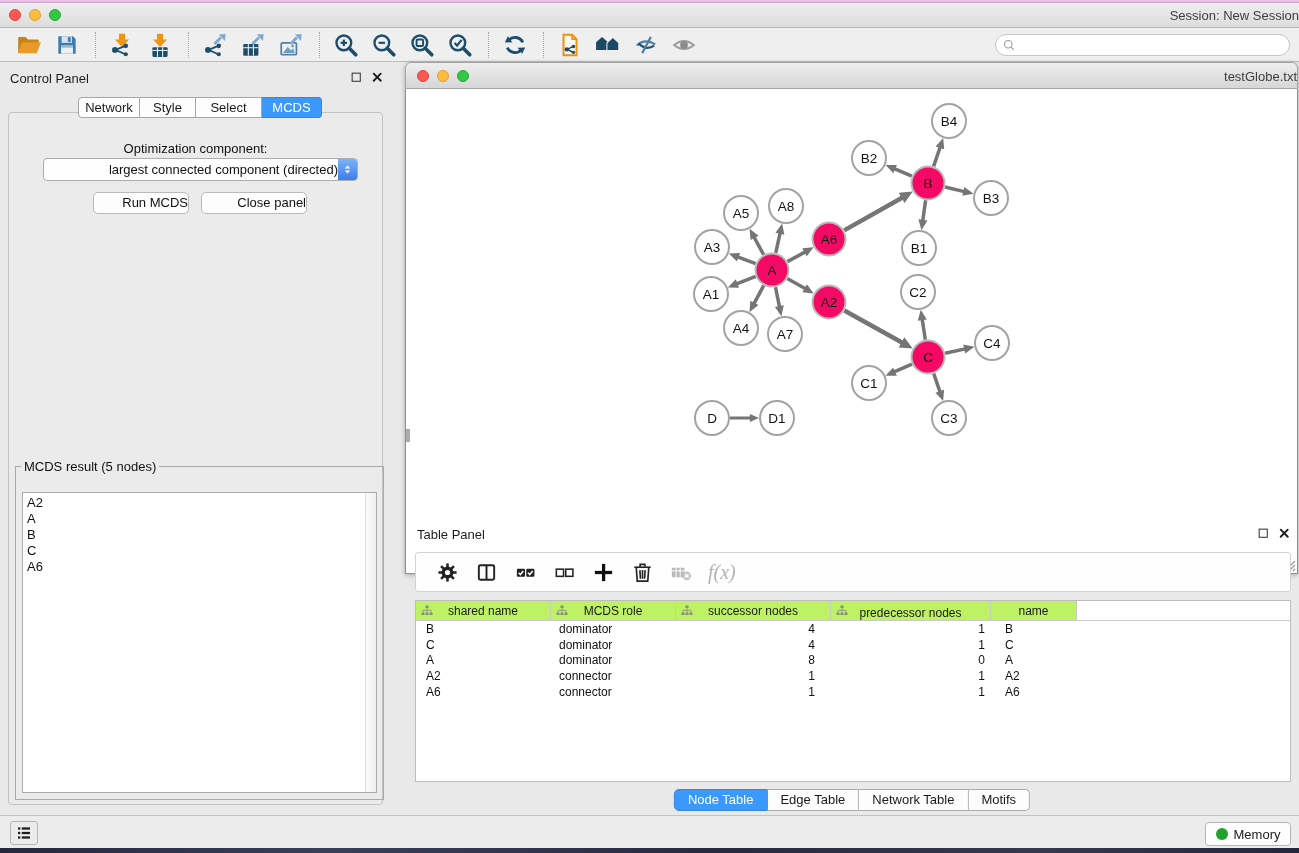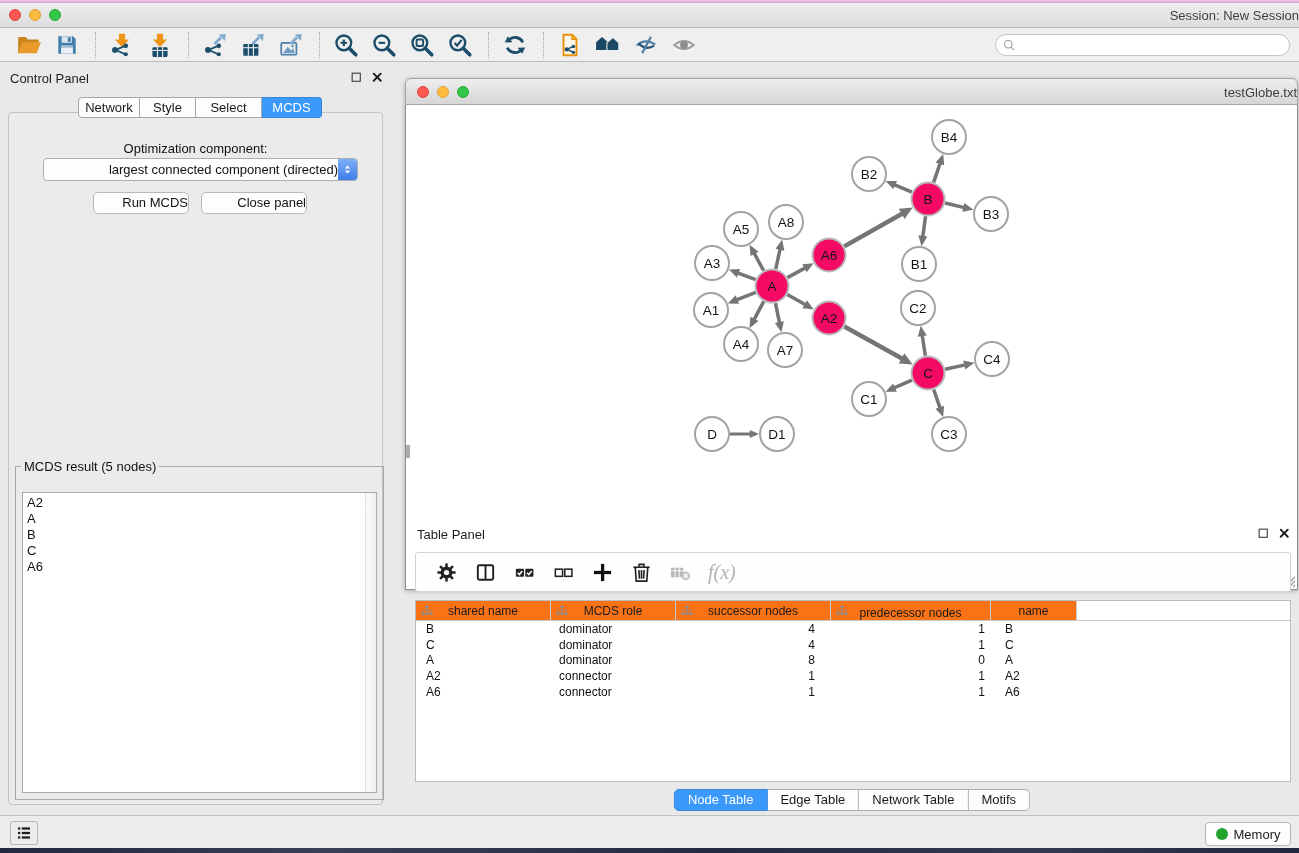--- a/index.html
+++ b/index.html
@@ -64,44 +64,44 @@
   #mcds-fieldset { position:absolute; left:6px; top:346px; width:369px; height:341px;
     border:1px solid #A9A9A9; margin:0; padding:2px 3px 3px 3px; }
   #mcds-fieldset legend { padding:0 3px; margin-left:2px; font-size:13px; color:#111; }
   #mcds-list { position:absolute; left:6px; right:6px; top:18px; bottom:6px; background:#fff;
     border:1px solid #ABABAB; overflow:hidden; }
   #mcds-items { padding:2px 0 0 4px; }
   .mcds-item { line-height:16px; color:#101010; }
   #mcds-scroll { position:absolute; right:0; top:0; bottom:0; width:11px;
     background:linear-gradient(90deg,#FBFBFB,#EFEFEF); border-left:1px solid #E2E2E2; }
   
-  #network-window { position:absolute; left:405px; top:78px; width:893px; height:512px;
+  #network-window { position:absolute; left:405px; top:62px; width:893px; height:512px;
     border-radius:6px 6px 0 0; box-shadow:0 1px 5px rgba(0,0,0,0.28); }
   #nw-titlebar { position:absolute; left:0; top:0; width:100%; height:27px;
     background:linear-gradient(#EEEEEE,#D6D6D6); border:1px solid #A3A3A3;
     border-radius:6px 6px 0 0; }
   #nw-titlebar .lights { left:11px; top:7px; }
   #nw-canvas { position:absolute; left:0; top:27px; width:100%; bottom:0; background:#FFFFFF;
     border:1px solid #8E8E8E; border-top:none; }
   #graph-svg { position:absolute; left:0; top:0; }
   #nw-scroll-left { position:absolute; left:0px; top:340px; width:4px; height:13px; background:#ABABAB; }
   #nw-scroll-bottom { position:absolute; left:440px; bottom:0px; width:13px; height:4px; background:#ABABAB; }
   #nw-grip { position:absolute; right:1px; bottom:1px; width:14px; height:14px; }
   
   #table-panel { position:absolute; left:405px; top:518px; width:894px; height:297px; }
   #tp-toolbar { position:absolute; left:10px; top:34px; width:876px; height:40px;
     background:#FEFEFE; border:1px solid #D2D2D2; border-radius:3px;
     display:flex; align-items:center; padding-left:17px; }
-  .tp-btn { width:26px; height:26px; display:flex; align-items:center; justify-content:center; margin-right:13px; }
+  .tp-btn { width:26px; height:26px; display:flex; align-items:center; justify-content:flex-end; margin-right:13px; }
   .tp-btn svg { width:23px; height:23px; }
   .tp-fx { font-family:"Liberation Serif", serif; font-style:italic; font-size:20px; color:#B2B2B2;
     margin-left:2px; }
   #tp-table { position:absolute; left:10px; top:82px; width:876px; height:182px;
     background:#fff; border:1px solid #BDBDBD; overflow:hidden; }
-  #tp-head { display:flex; height:20px; background:#f97316; border-bottom:1px solid #C8C8C8; }
+  #tp-head { display:flex; height:20px; background:#bef264; border-bottom:1px solid #C8C8C8; }
   .th { position:relative; display:flex; align-items:center; justify-content:center;
     border-right:1px solid #C9C9C9; font-size:12px; color:#1A1A1A; }
   .th .col-icon { position:absolute; left:5px; top:4px; width:12px; height:12px; }
   .th.filler { border-right:none; background:#fff; }
   .tr { display:flex; height:15.8px; align-items:center; font-size:12px; color:#101010; }
   .td { overflow:hidden; white-space:nowrap; }
   #tp-tabs { position:absolute; bottom:4px; left:50%; transform:translateX(-50%);
     display:flex; height:22px; }
   .tp-tab { padding:0 13px; line-height:20px; background:#FDFDFD; border:1px solid #ADADAD;
     border-left:none; color:#1A1A1A; }

